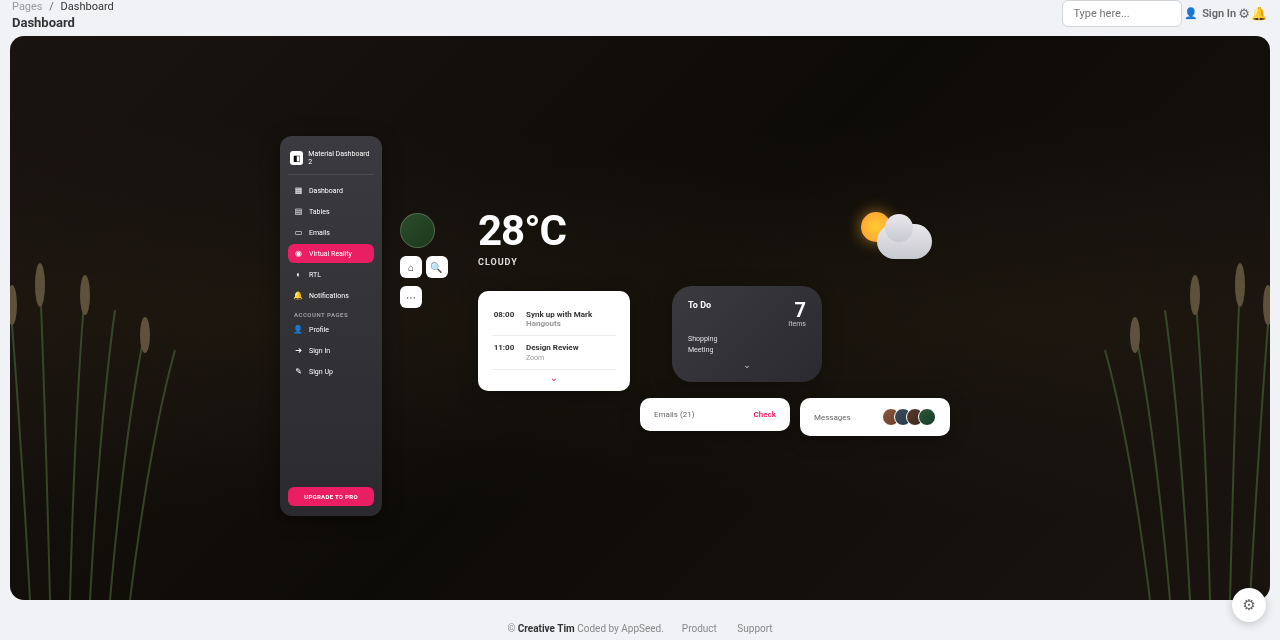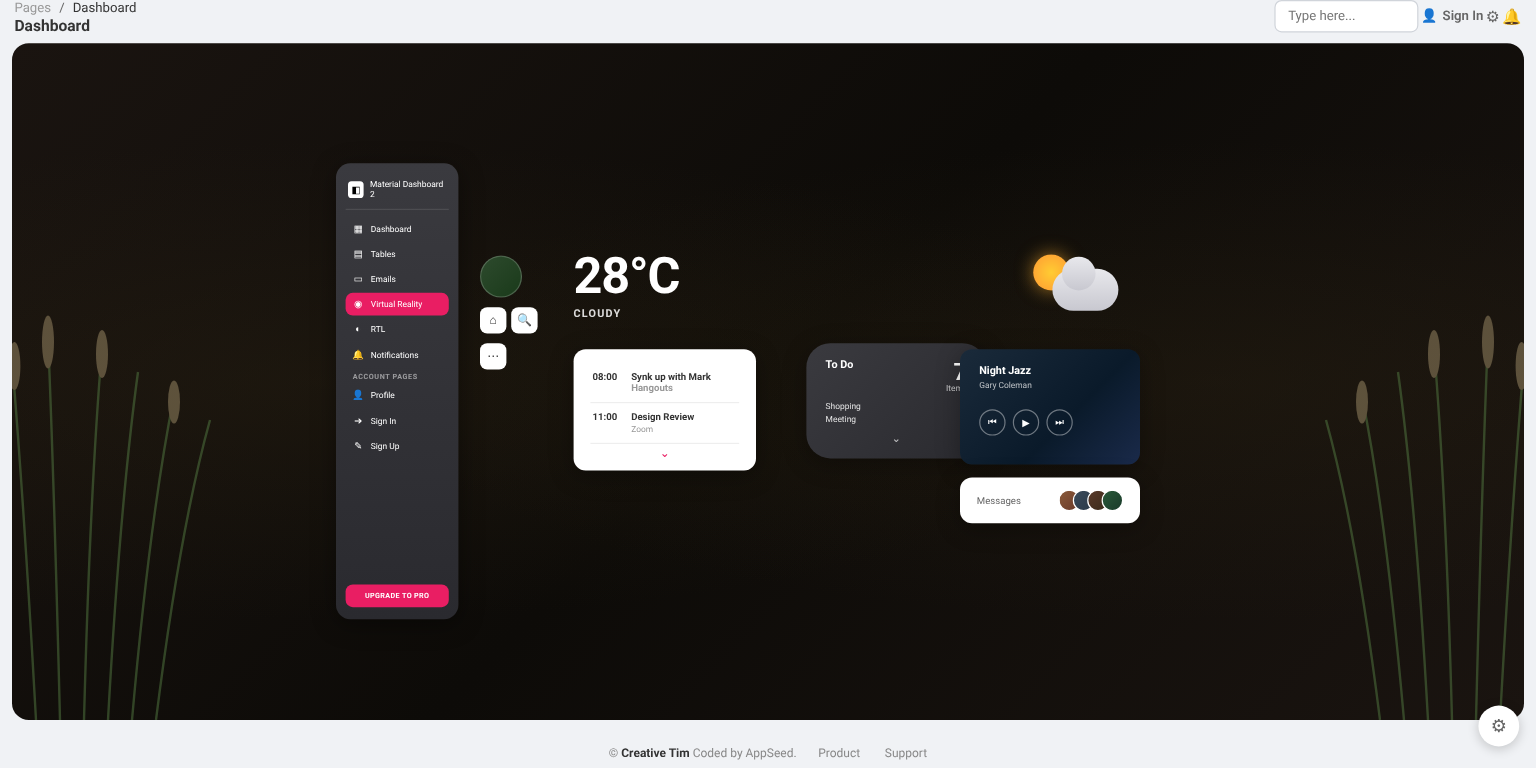--- a/index.html
+++ b/index.html
@@ -260,36 +260,25 @@
         <div class="todo-items-label">Items</div>
       </div>
     </div>
     <div class="todo-list">
       <div>Shopping</div>
       <div>Meeting</div>
     </div>
     <div class="todo-chevron"><span>⌄</span></div>
   </div>
 
-
-  <div class="music-card">
-    <div class="music-title">Night Jazz</div>
-    <div class="music-artist">Gary Coleman</div>
-    <div class="music-controls">
-      <div class="music-btn">
-          <span>⏮</span>
-        </div>
-      <div class="music-btn">
-          <span>▶</span>
-        </div>
-      <div class="music-btn">
-          <span>⏭</span>
-        </div>
-    </div>
-  </div>
+  <div class="emails-card">
+    <div class="emails-label">Emails (21)</div>
+    <div class="emails-check">Check</div>
+  </div>
+
 
   <div class="messages-card">
     <div class="messages-label">Messages</div>
     <div class="avatar-stack">
       <div class="av av1"></div>
       <div class="av av2"></div>
       <div class="av av3"></div>
       <div class="av av4"></div>
     </div>
   </div>

